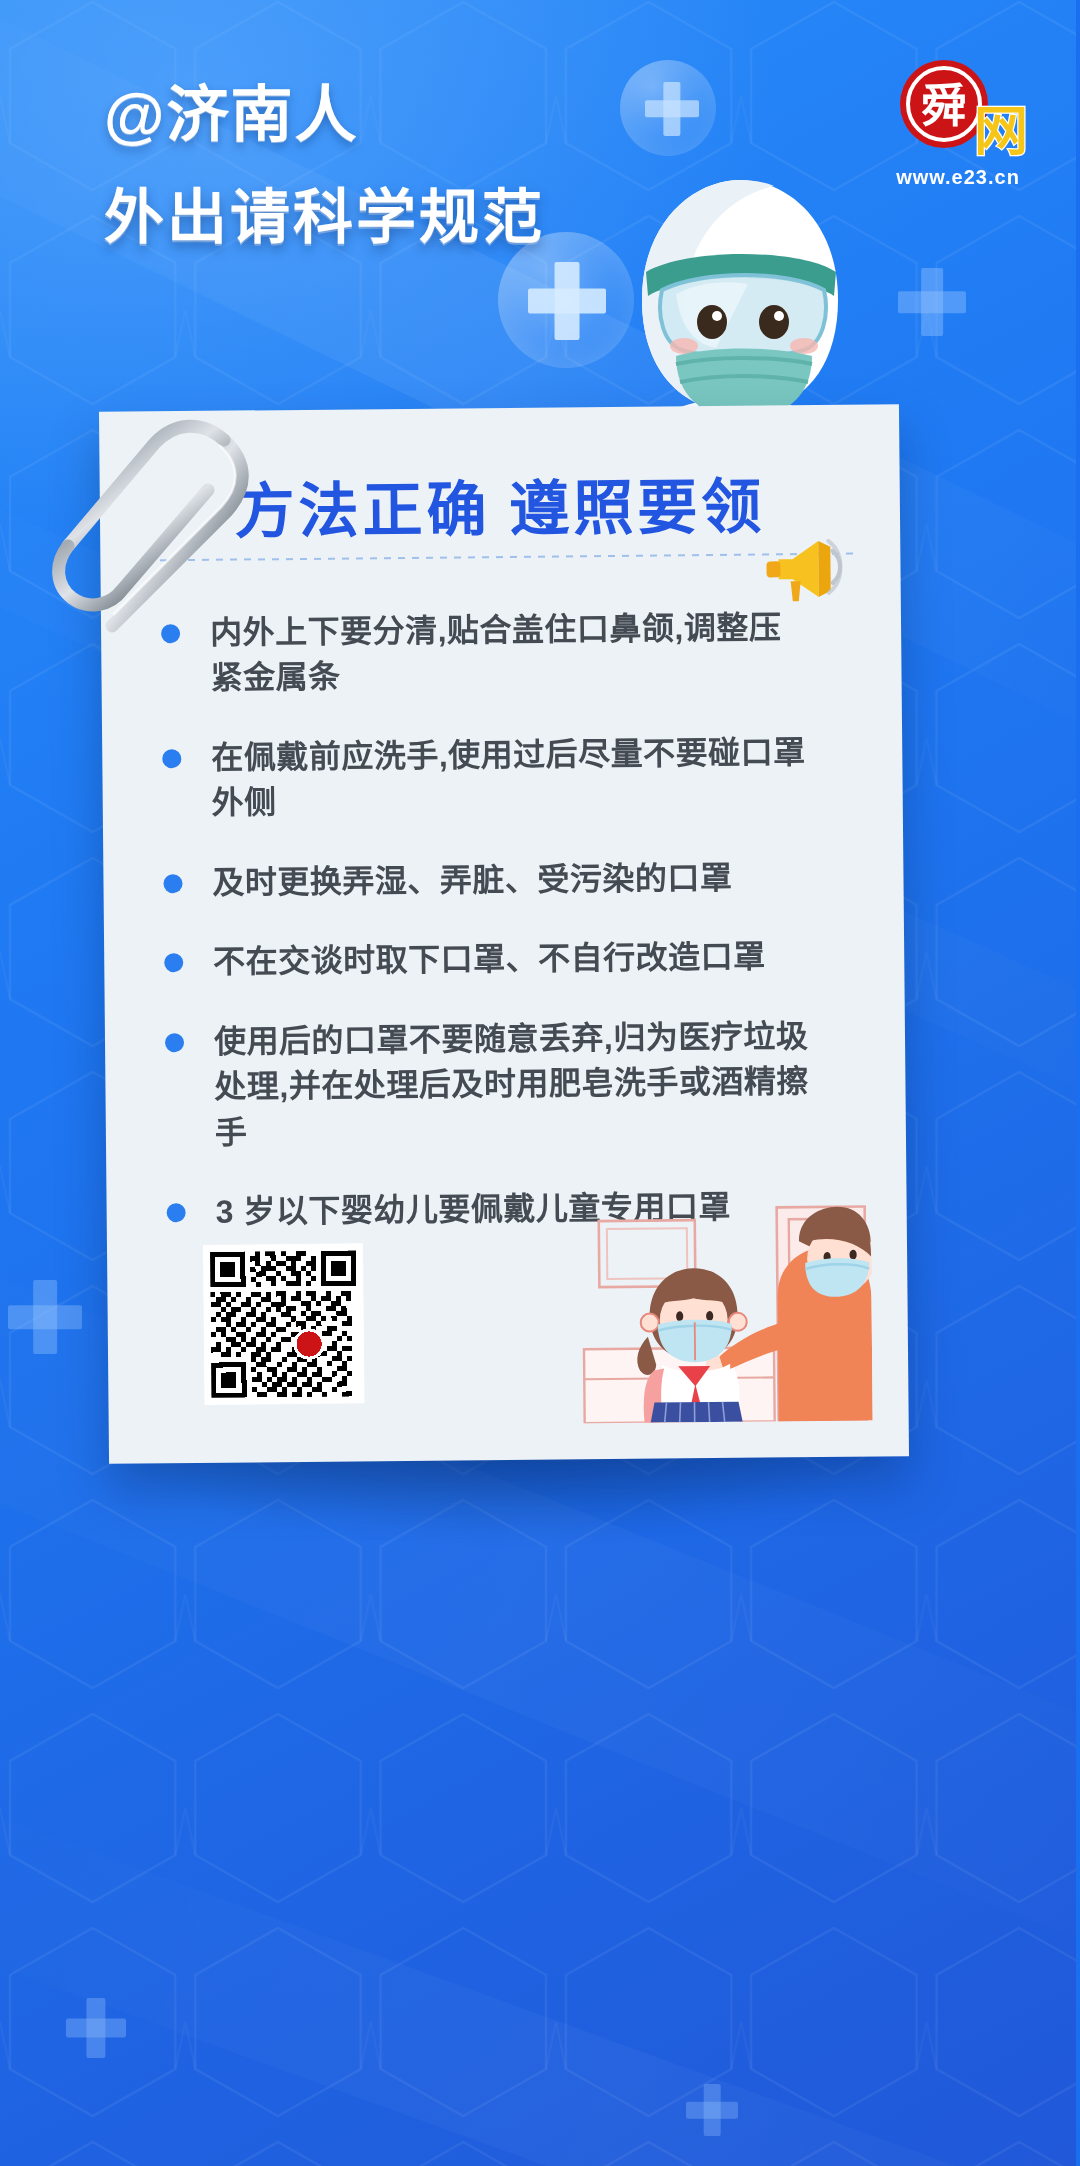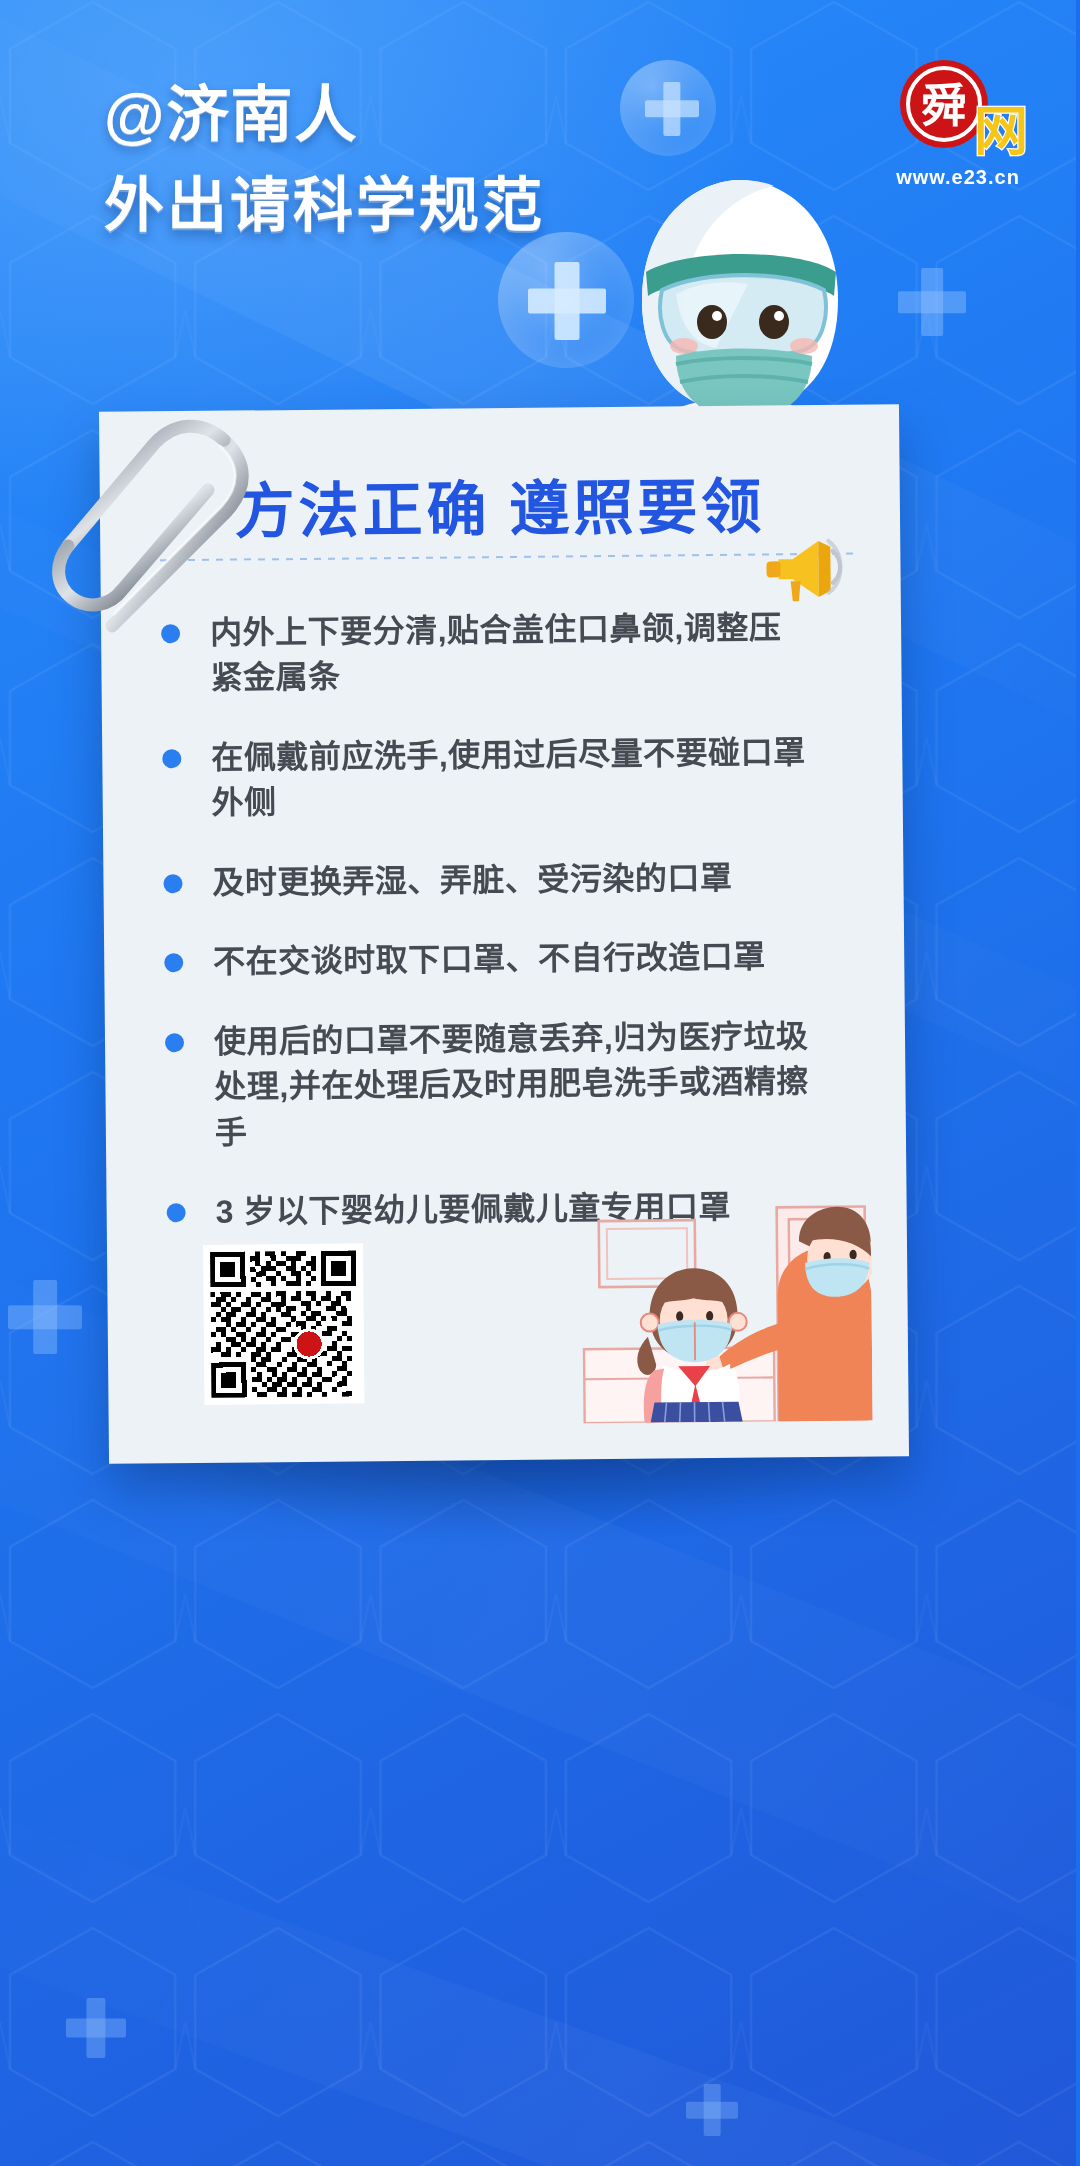--- a/index.html
+++ b/index.html
@@ -65,21 +65,21 @@
     pointer-events:none;
   }
 
   
   .header{ position:absolute; left:104px; top:82px; width:640px; z-index:6; }
   .h-at{
     font-size:62px; font-weight:bold; color:#ffffff; letter-spacing:2px;
     line-height:1.08;
     text-shadow:0 5px 10px rgba(8,45,110,.40), 0 1px 0 rgba(255,255,255,.6);
   }
-  .h-main{ margin-top:18px; }
+  .h-main{ margin-top:30px; }
   .h-line{
     font-size:60px; font-weight:bold; color:#ffffff;
     letter-spacing:3px; line-height:1.30;
     text-shadow:0 6px 12px rgba(8,45,110,.45), 0 2px 0 rgba(210,232,255,.55);
   }
 
   
   .logo{ position:absolute; right:26px; top:48px; width:180px; height:150px; z-index:8; }
   .logo svg{ width:100%; height:100%; display:block; }
 

